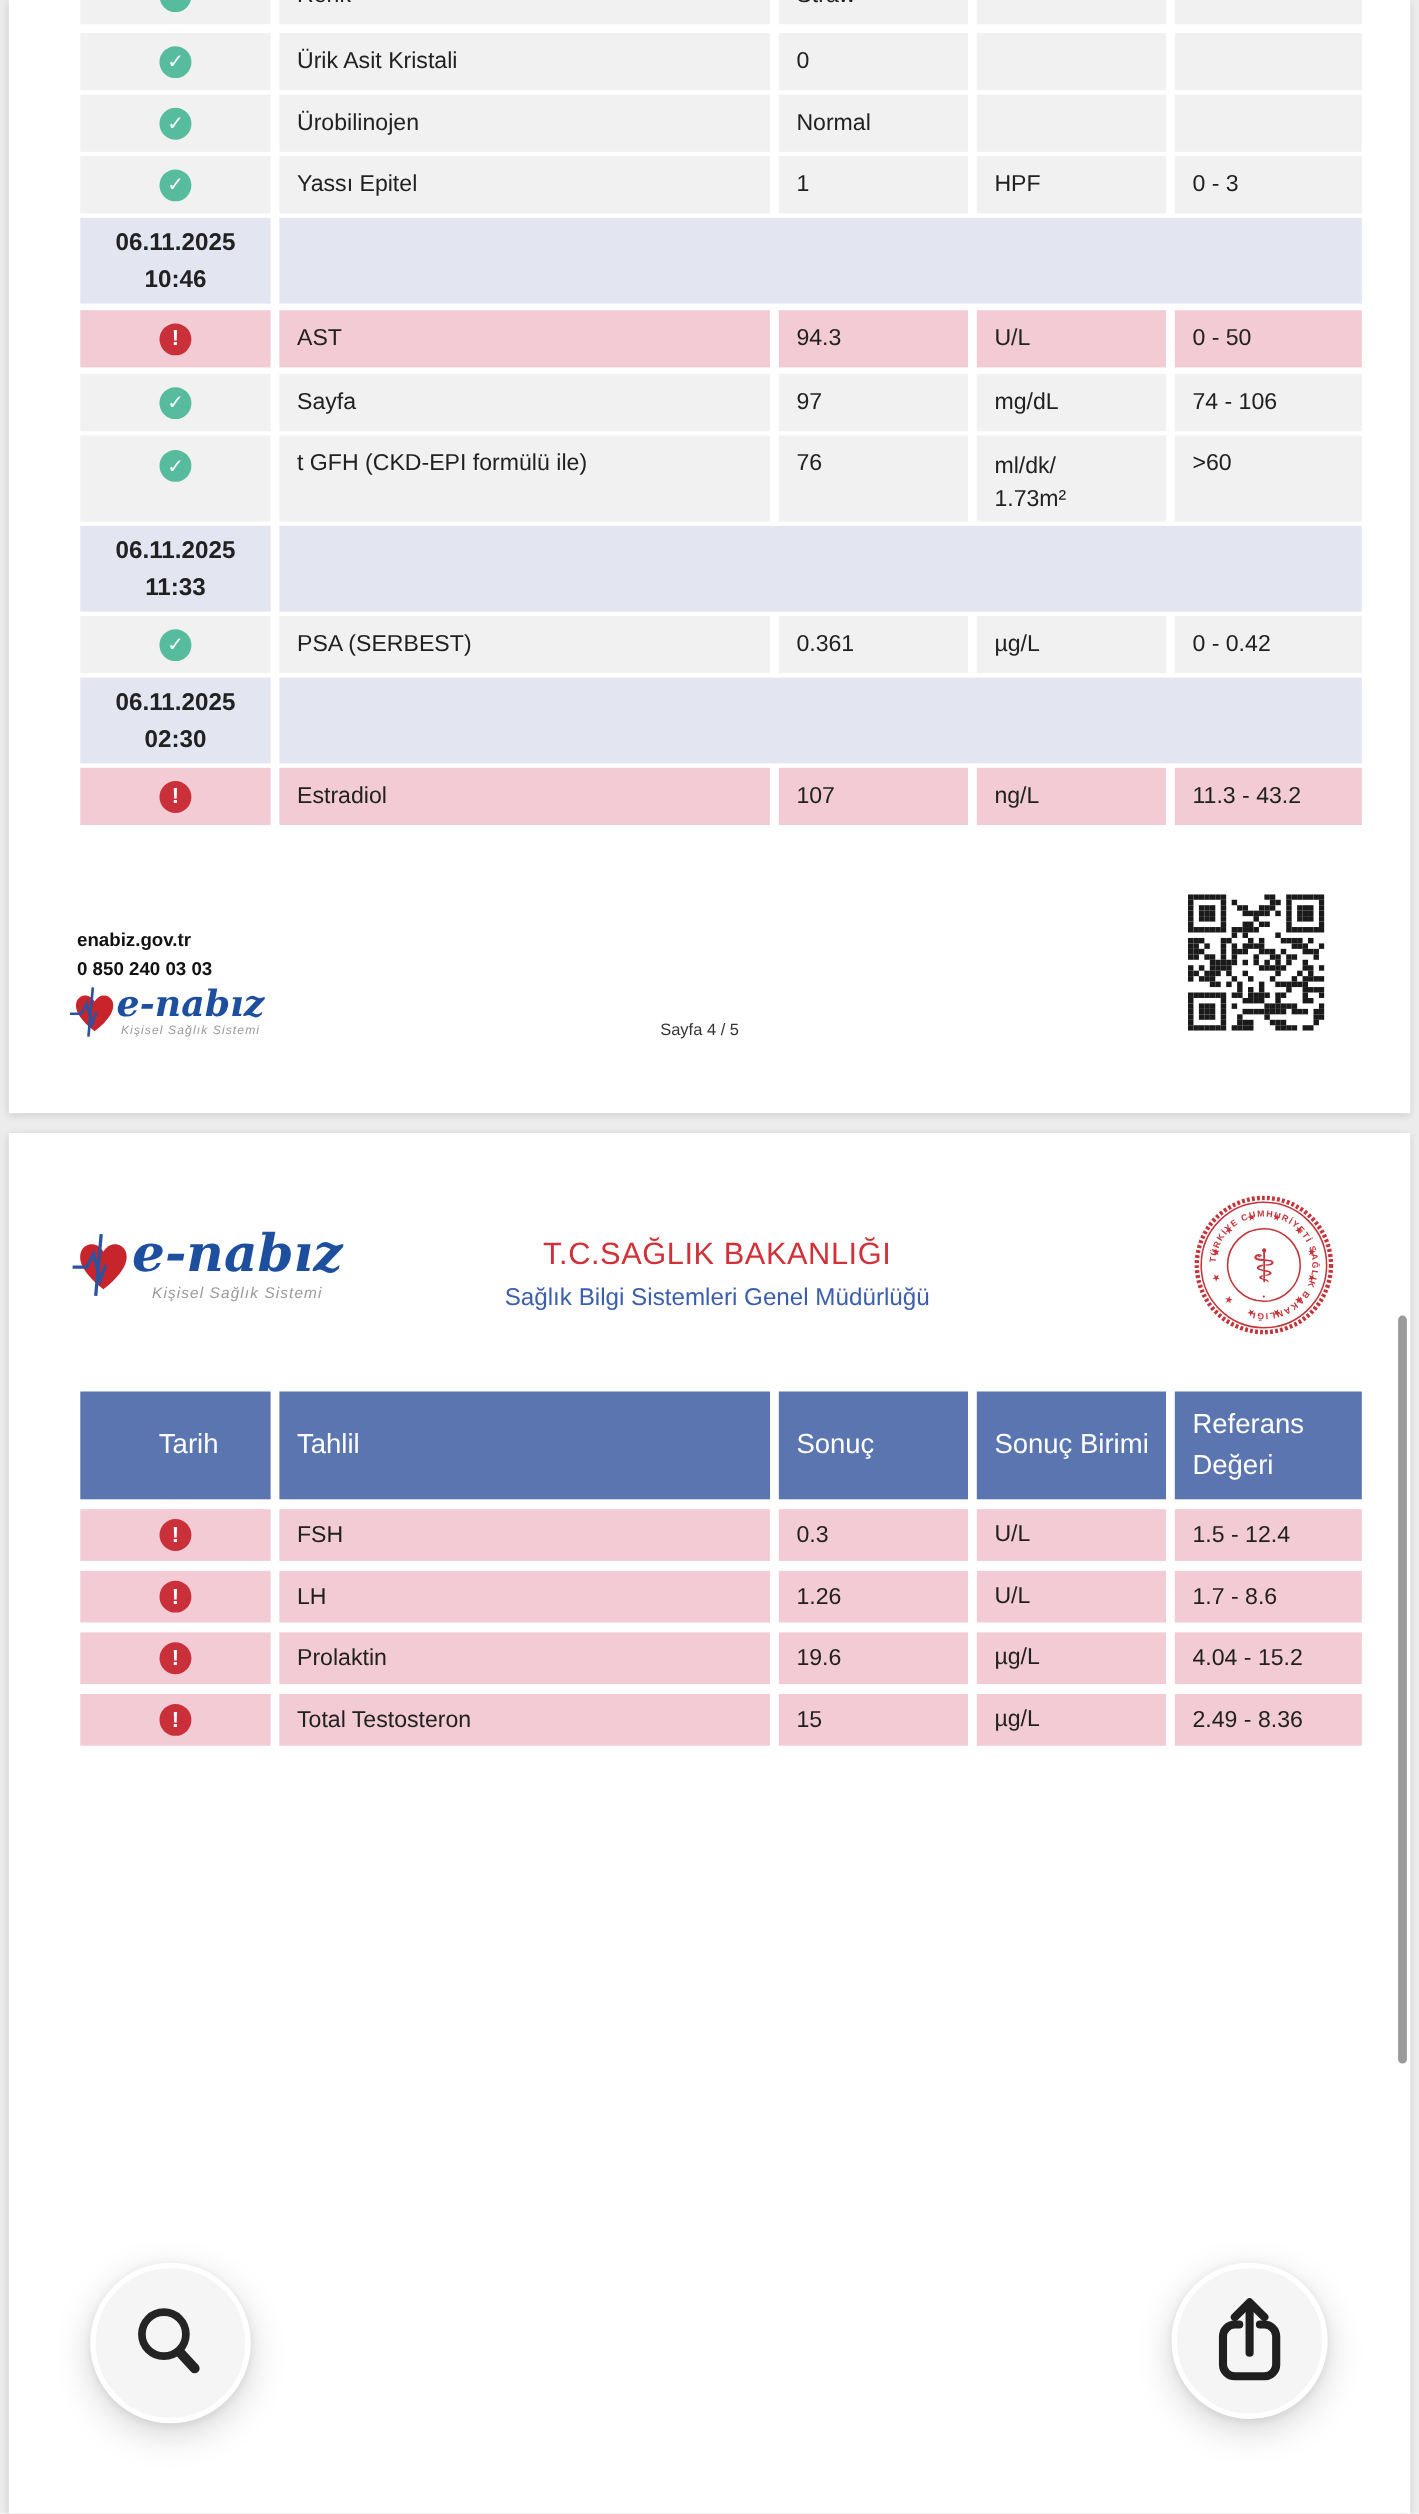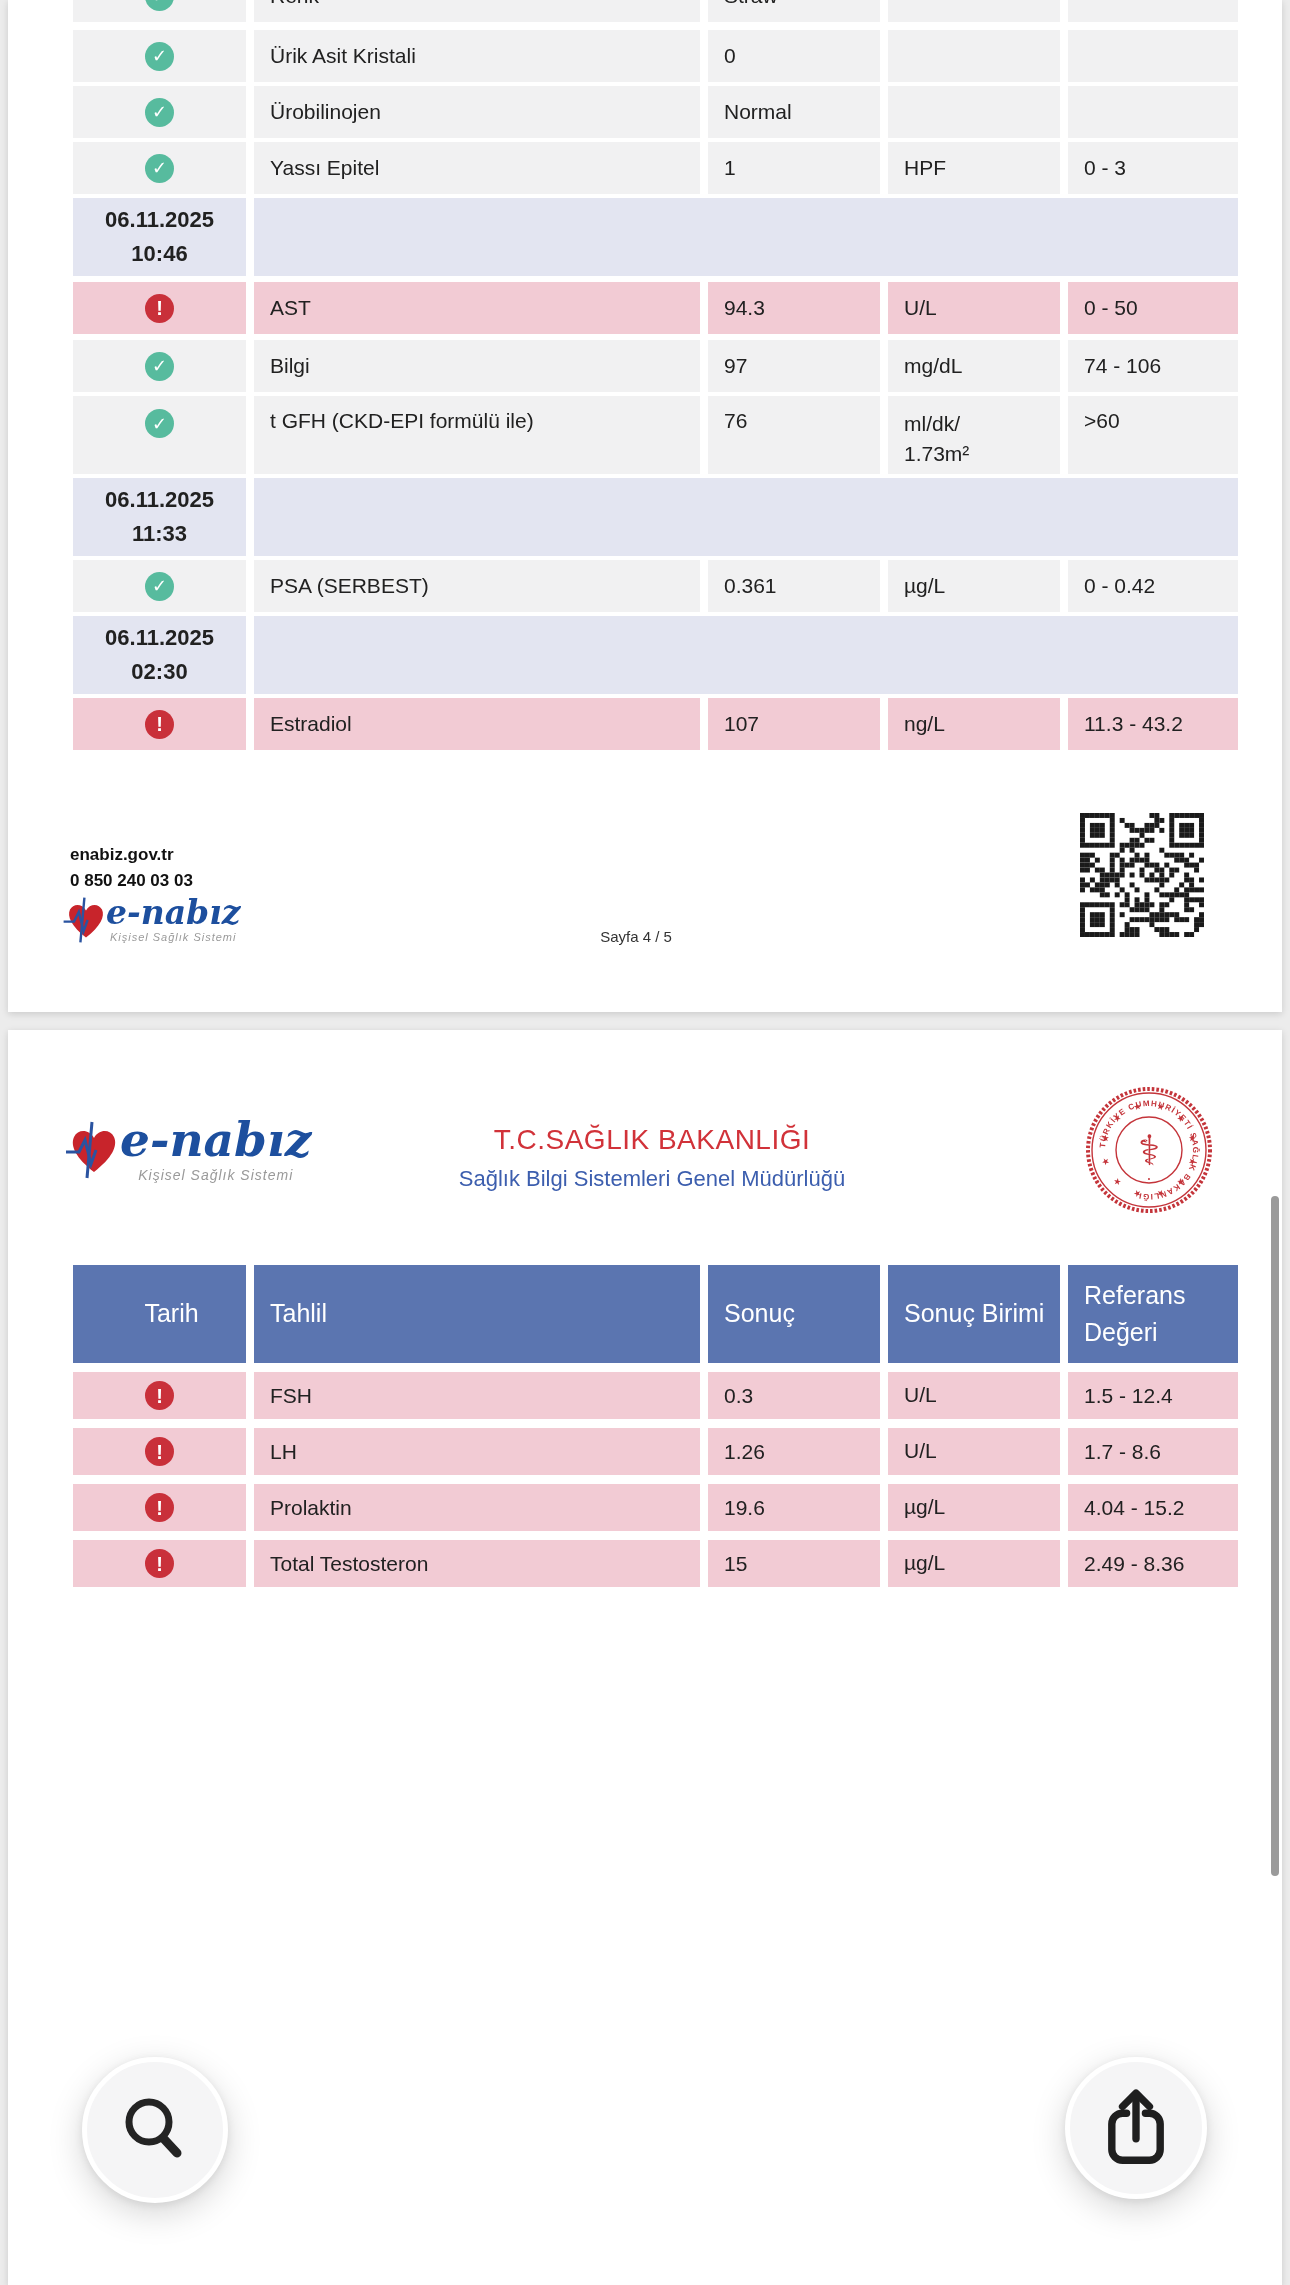--- a/index.html
+++ b/index.html
@@ -131,21 +131,21 @@
         </div>
         <div class="cell c2 pink">AST</div>
         <div class="cell c3 pink">94.3</div>
         <div class="cell c4 pink">U/L</div>
         <div class="cell c5 pink">0 - 50</div>
       </div>
       <div class="t-row" style="top: 340px; height: 52px;">
         <div class="cell c1 gray">
           <span class="st ok">✓</span>
         </div>
-        <div class="cell c2 gray">Bilgi</div>
+        <div class="cell c2 gray">Sayfa</div>
         <div class="cell c3 gray">97</div>
         <div class="cell c4 gray">mg/dL</div>
         <div class="cell c5 gray">74 - 106</div>
       </div>
       <div class="t-row tall" style="top: 396px; height: 78px;">
         <div class="cell c1 gray">
           <span class="st ok">✓</span>
         </div>
         <div class="cell c2 gray">t GFH (CKD-EPI formülü ile)</div>
         <div class="cell c3 gray">76</div>

